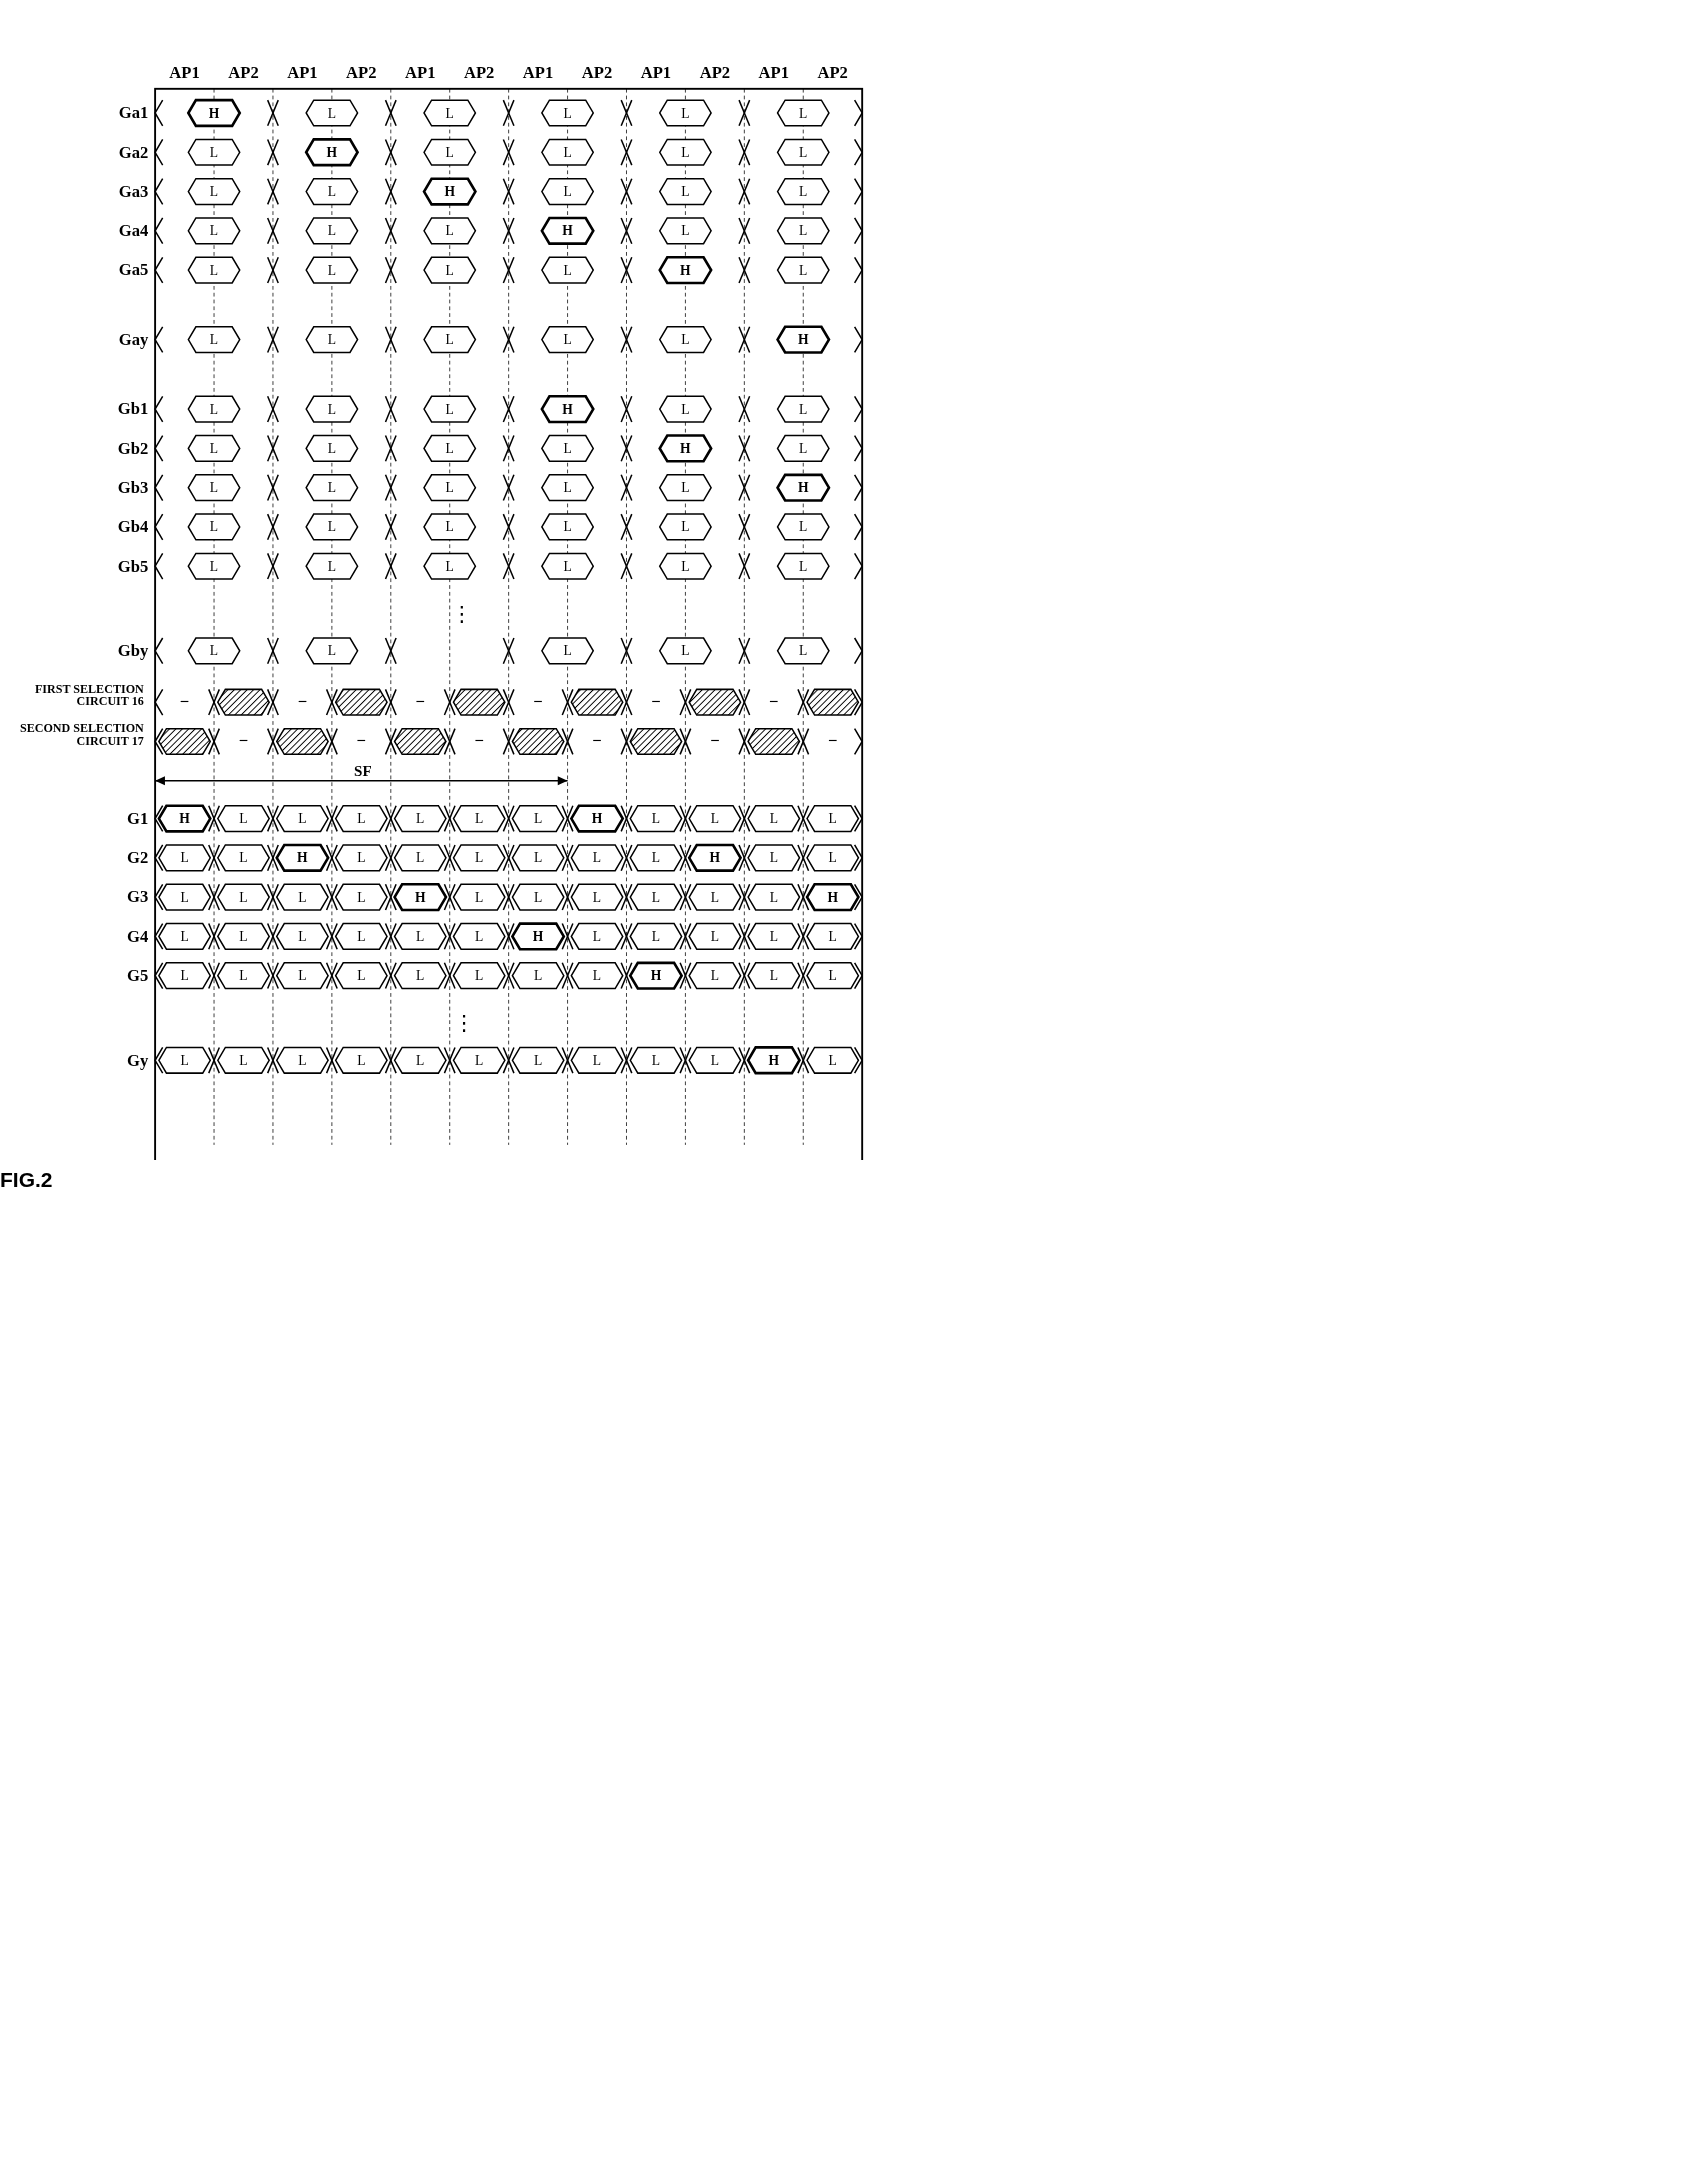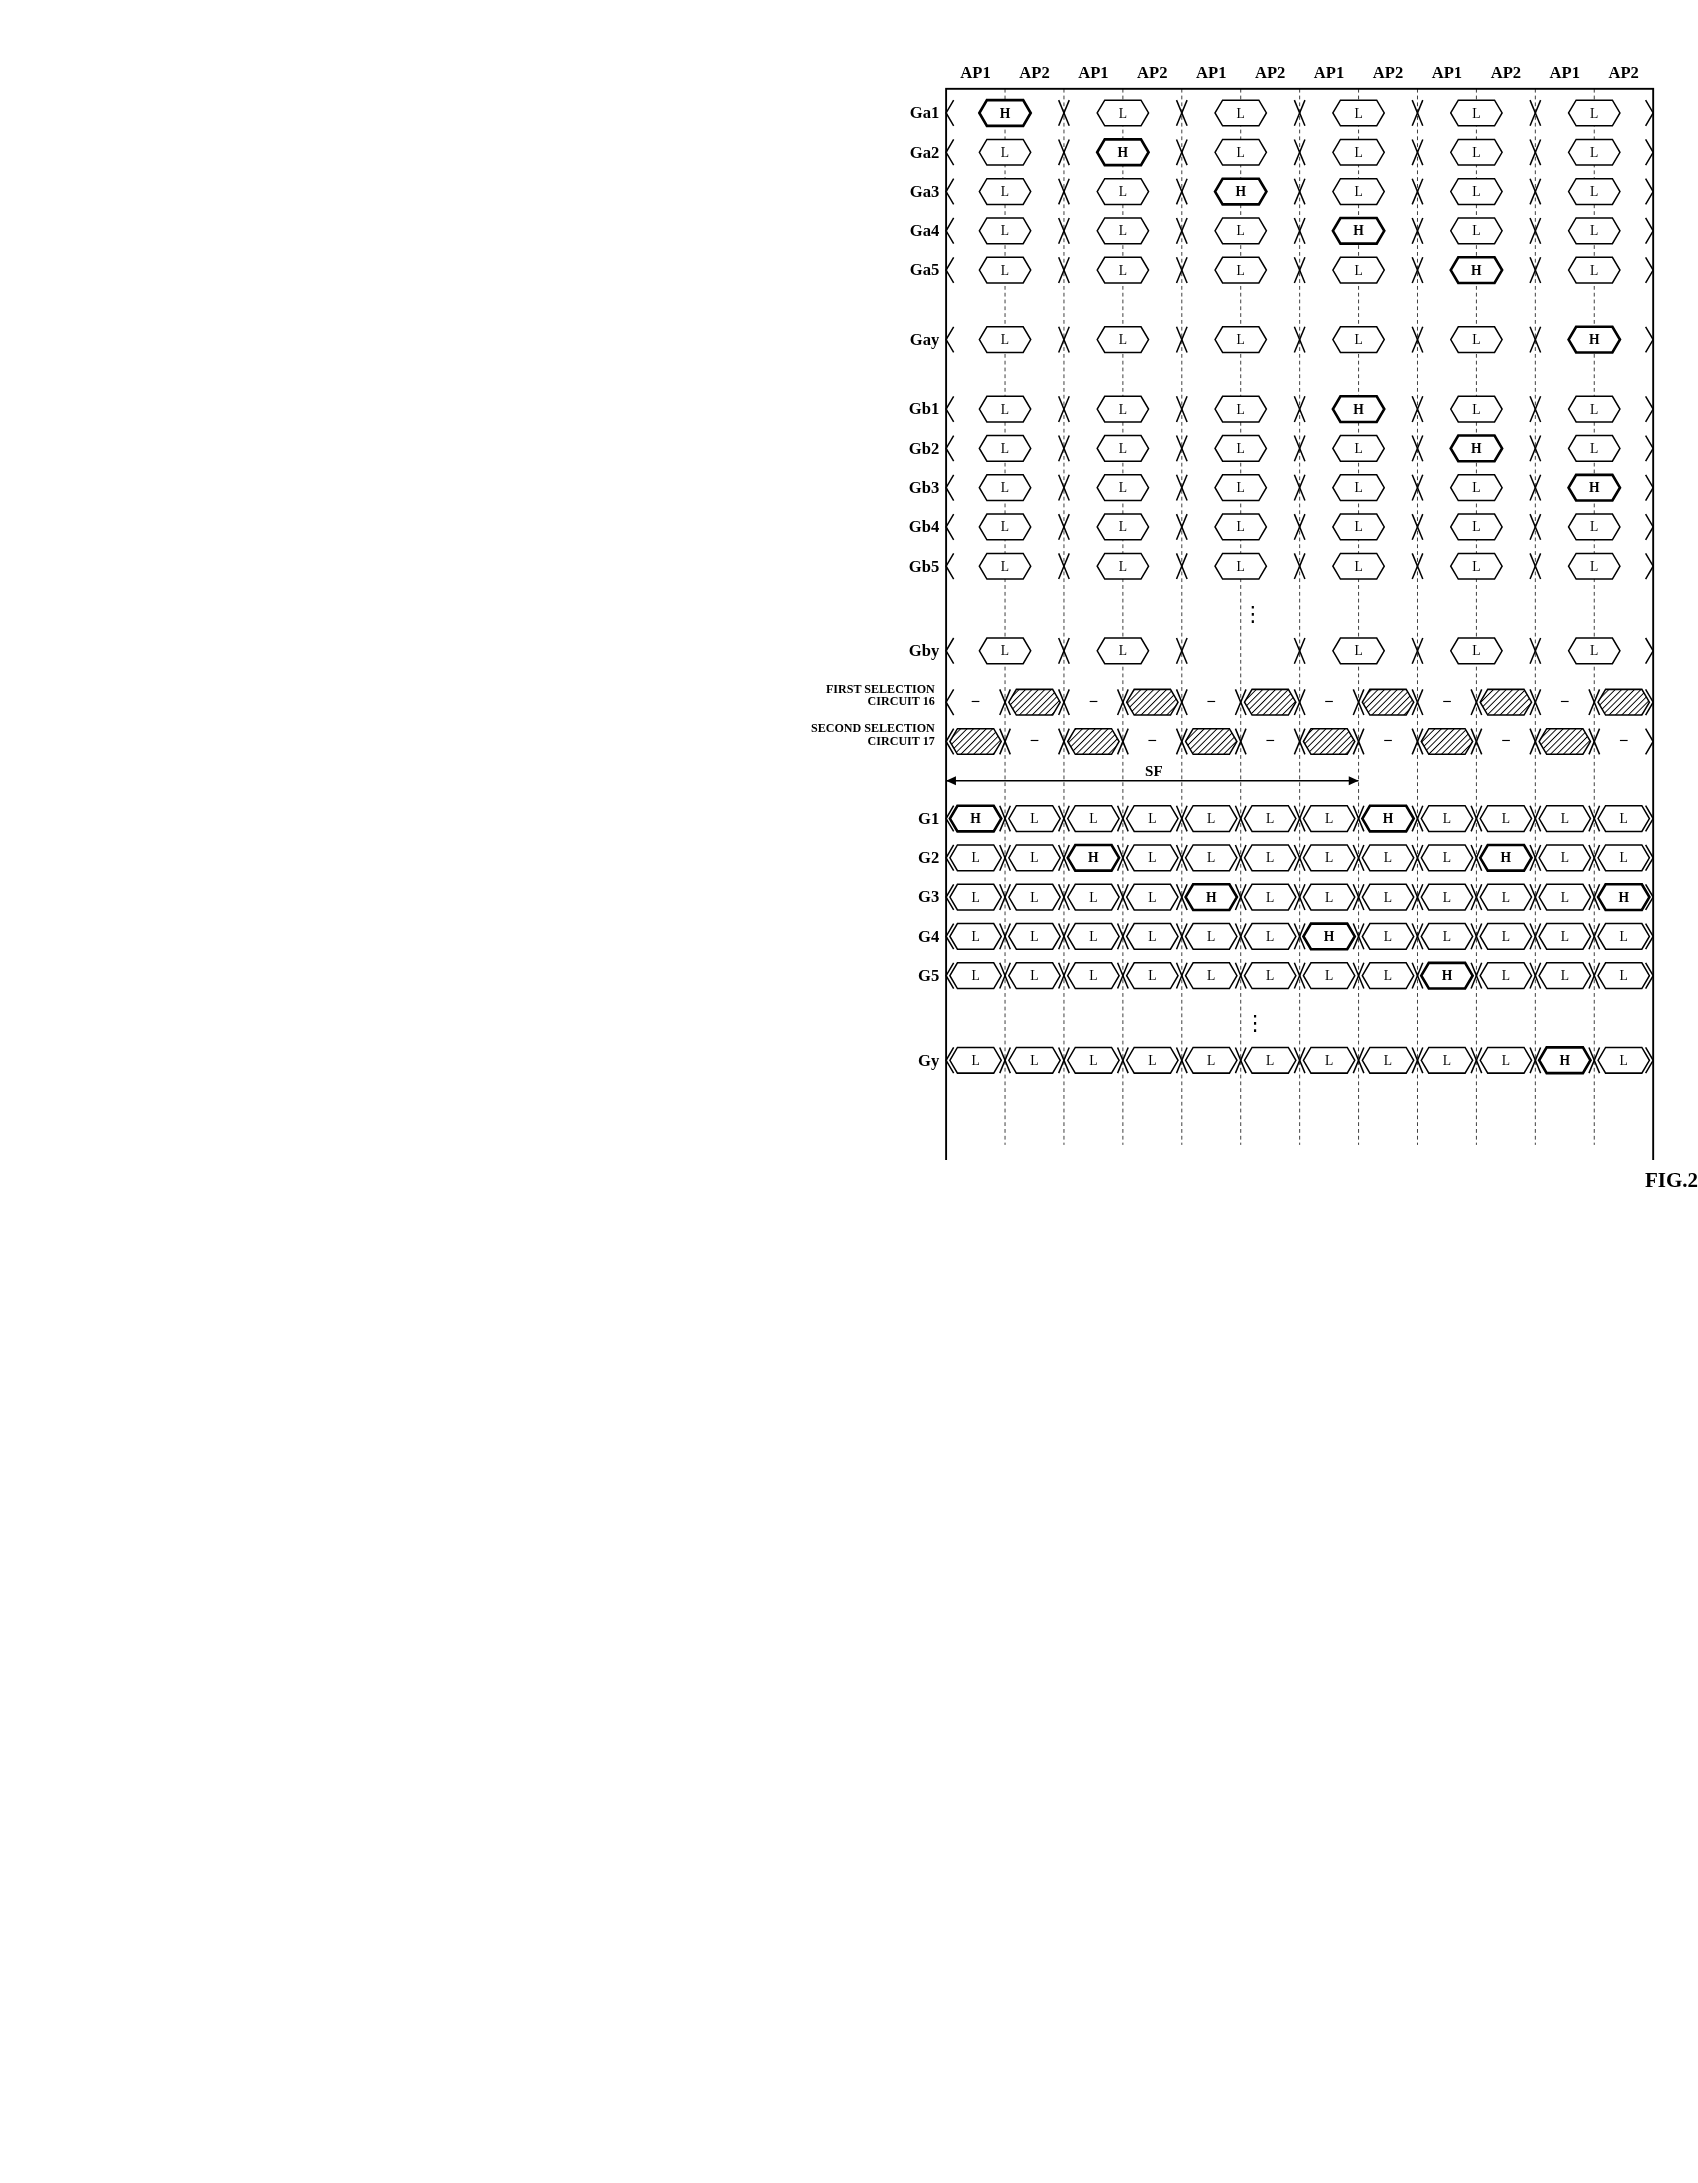--- a/index.html
+++ b/index.html
@@ -11,21 +11,21 @@
       display: flex;
       flex-direction: column;
       align-items: center;
       padding: 45px 30px 60px 30px;
     }
 
   </style>
 </head>
 <body>
 
-<div style="display:flex; flex-direction:column; align-items:flex-end; width:1698px;">
+<div style="display:flex; flex-direction:column; align-items:flex-start; width:1698px;">
 
 <svg width="907" height="1115" viewBox="0 0 1200 1476" style="font-family: 'Times New Roman', serif; display:block;">
 
   <defs>
     <pattern id="hatchpat" patternUnits="userSpaceOnUse" width="6" height="6" patternTransform="rotate(45 0 0)">
       <line x1="0" y1="0" x2="0" y2="6" stroke="#000" stroke-width="2.5"></line>
     </pattern>
   </defs>
 
   <rect x="205" y="58" width="936" height="2440" fill="none" stroke="black" stroke-width="2.5"></rect>
@@ -725,16 +725,16 @@
       <line x1="900" y1="1327" x2="914" y2="1361" stroke="black" stroke-width="2"></line>
       <line x1="900" y1="1361" x2="914" y2="1327" stroke="black" stroke-width="2"></line>
       <line x1="978" y1="1327" x2="992" y2="1361" stroke="black" stroke-width="2"></line>
       <line x1="978" y1="1361" x2="992" y2="1327" stroke="black" stroke-width="2"></line>
       <line x1="1056" y1="1327" x2="1070" y2="1361" stroke="black" stroke-width="2"></line>
       <line x1="1056" y1="1361" x2="1070" y2="1327" stroke="black" stroke-width="2"></line>
       <polyline points="215,1327 205,1344 215,1361" fill="none" stroke="black" stroke-width="2"></polyline>
       <polyline points="1131,1327 1141,1344 1131,1361" fill="none" stroke="black" stroke-width="2"></polyline>
     </svg>
 
-<div style="font-size:21px; font-weight:bold; margin-top:7.6px; font-family:Liberation Serif, serif;">FIG.2</div>
+<div style="font-size:21px; font-weight:bold; margin-top:7.6px; font-family:Liberation Sans, sans-serif;">FIG.2</div>
 
 </div>
 
 
 </body></html>

